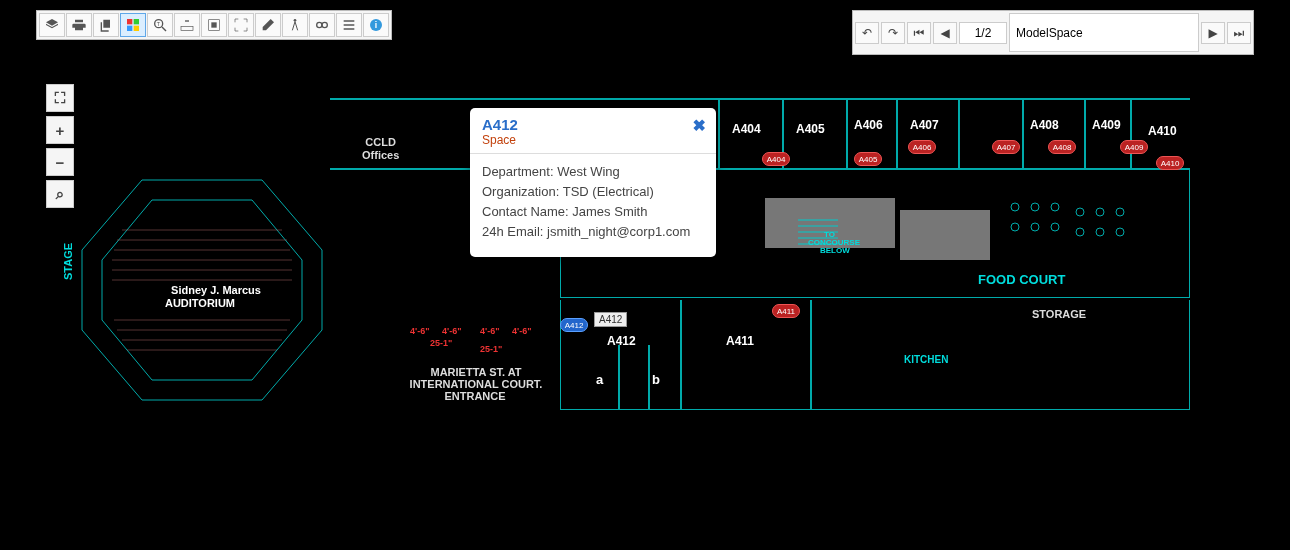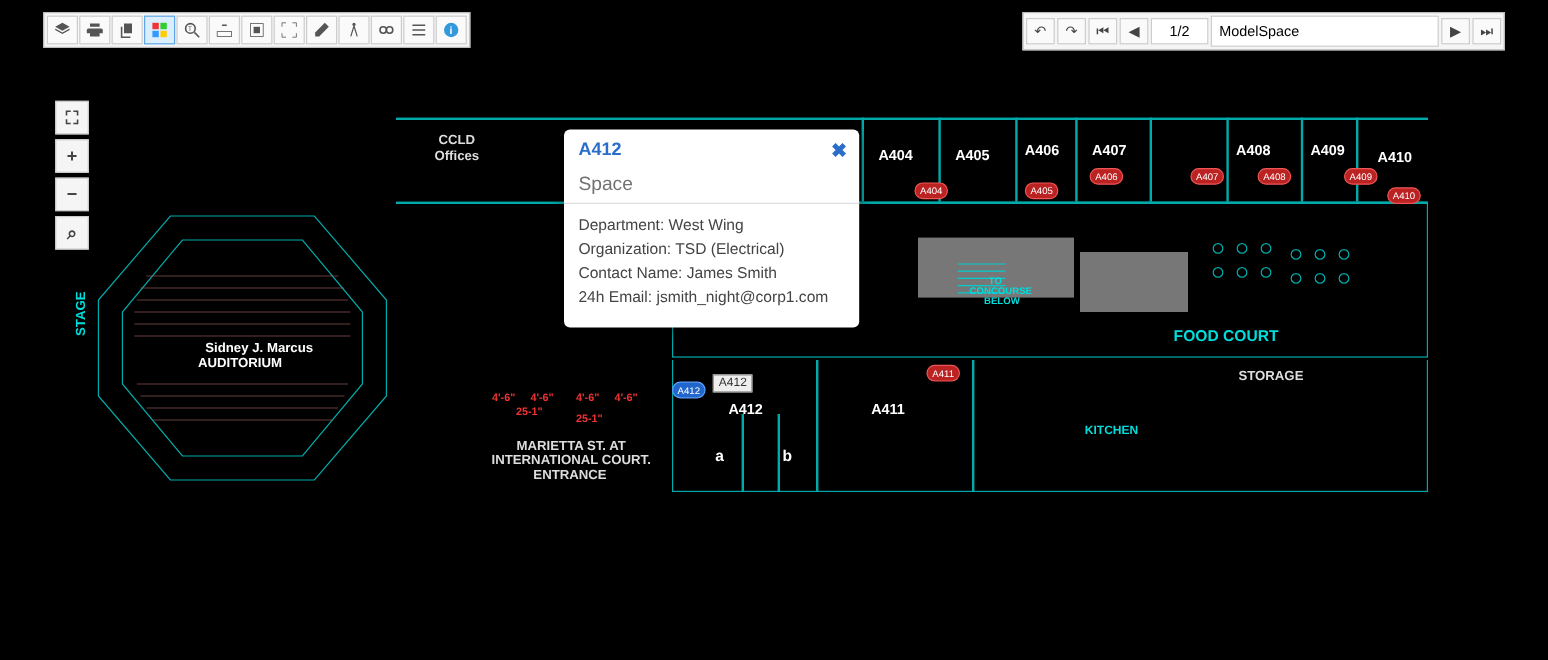--- a/index.html
+++ b/index.html
@@ -61,21 +61,21 @@
   font-size: 12px;
   cursor: pointer;
   display:flex;align-items:center;justify-content:center;
   color:#444;
 }
 .nav input.page {
   width: 48px; height: 22px; text-align: center;
   border: 1px solid #ccc; font-size: 12px;
 }
 .nav input.model {
-  width: 190px; height: 26px; padding: 0 6px;
+  width: 190px; height: 39px; padding: 0 6px;
   border: 1px solid #ccc; font-size: 12px;
 }
 
 
 .zoom {
   position: absolute;
   top: 84px;
   left: 46px;
   display: flex;
   flex-direction: column;
@@ -125,21 +125,21 @@
   z-index: 60;
   font-size: 13px;
   color: #444;
 }
 .popup-hdr {
   padding: 8px 12px 6px 12px;
   border-bottom: 1px solid #ddd;
   position: relative;
 }
 .popup-title { color: #2a6ec9; font-weight: bold; font-size: 15px; }
-.popup-sub { color: #737373; font-size: 16px; margin-top: 12px; }
+.popup-sub { color: #c2410c; font-size: 12px; }
 .popup-close {
   position: absolute; top: 8px; right: 10px;
   color: #2a6ec9; font-weight: bold; font-size: 16px; cursor: pointer;
 }
 .popup-body { padding: 8px 12px 14px 12px; line-height: 1.55; }
 
 </style>
 </head>
 <body>
 
@@ -298,21 +298,21 @@
   <svg style="position:absolute;left:798px;top:214px" width="40" height="44">
     <g stroke="#0cc" stroke-width="1">
         <line x1="0" y1="6" x2="40" y2="6"></line>
         <line x1="0" y1="12" x2="40" y2="12"></line>
         <line x1="0" y1="18" x2="40" y2="18"></line>
         <line x1="0" y1="24" x2="40" y2="24"></line>
         <line x1="0" y1="30" x2="40" y2="30"></line>
       </g>
   </svg>
 
-  <span class="cad-text" style="left:362px;top:111px;white-space:pre;line-height:1.15">CCLD
+  <span class="cad-text" style="left:362px;top:136px;white-space:pre;line-height:1.15">CCLD
 Offices</span>
   <span class="cad-text cyan" style="left:978px;top:272px;font-size:13px;font-weight:bold">FOOD COURT</span>
   <span class="cad-text" style="left:1032px;top:308px">STORAGE</span>
   <span class="cad-text cyan" style="left:904px;top:354px;font-size:10px">KITCHEN</span>
   <span class="cad-text cyan" style="left:824px;top:230px;font-size:8px">TO</span>
   <span class="cad-text cyan" style="left:808px;top:238px;font-size:8px">CONCOURSE</span>
   <span class="cad-text cyan" style="left:820px;top:246px;font-size:8px">BELOW</span>
 
   <span class="cad-text" style="left:406px;top:366px;width:140px">MARIETTA ST. AT</span>
   <span class="cad-text" style="left:396px;top:378px;width:160px">INTERNATIONAL COURT.</span>

